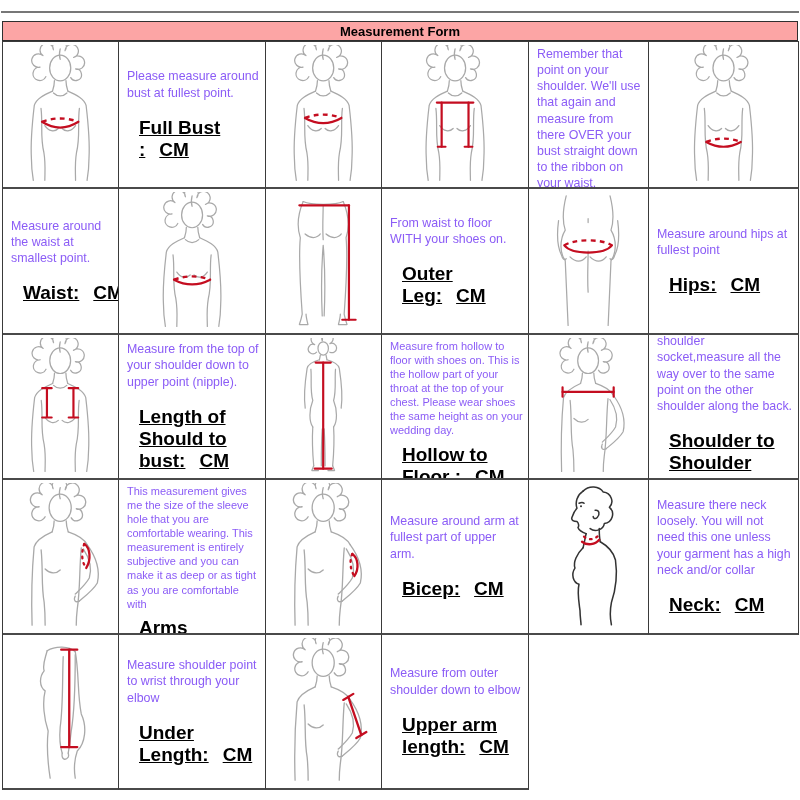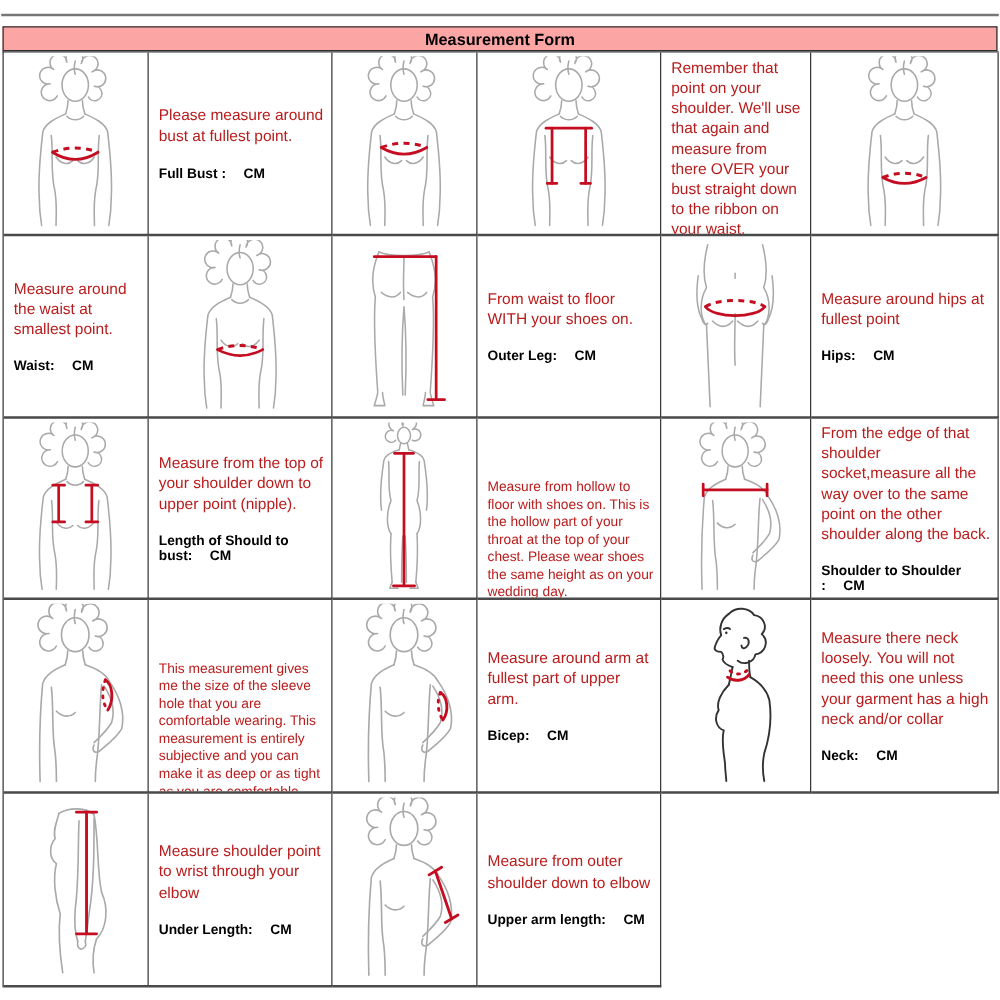--- a/index.html
+++ b/index.html
@@ -16,23 +16,23 @@
     display:grid;
     grid-template-columns:116px 147px 116px 147px 120px 1fr;
     grid-template-rows:147px 146px 145px 155px 1fr;
     border-left:1px solid #3a3a3a;border-top:1px solid #3a3a3a;background:#fff;}
   .cell{border-right:1px solid #3a3a3a;border-bottom:2px solid #4a4a4a;
     box-sizing:border-box;overflow:hidden;}
   .fig{display:flex;align-items:center;justify-content:center;}
   .fig svg{width:96%;height:96%;}
   .txt{display:flex;flex-direction:column;justify-content:center;padding:6px 5px 6px 8px;}
   .txt.fill{justify-content:flex-start;padding-top:4px;}
-  .desc{font-size:12.4px;line-height:1.3;margin:0;color:#b91c1c;}
-  .txt.small .desc{font-size:11px;line-height:1.28;margin-top:44px;}
-  .mlabel{font-size:11px;font-weight:bold;color:#000;margin:16px 0 0 0;}
+  .desc{font-size:12.4px;line-height:1.3;margin:0;color:#8b5cf6;}
+  .txt.small .desc{font-size:11px;line-height:1.28;}
+  .mlabel{font-size:19px;font-weight:bold;color:#000;margin:16px 0 0 12px;text-decoration:underline;}
   .txt.fill .mlabel{margin-top:6px;}
   .mlabel .unit{margin-left:14px;}
   
   .sk{stroke:#a9a9a9;stroke-width:1.3;fill:none;stroke-linecap:round;stroke-linejoin:round;}
   .skd{stroke:#333;stroke-width:1.5;fill:none;stroke-linecap:round;stroke-linejoin:round;}
   .red{stroke:#c40d20;stroke-width:2.3;fill:none;stroke-linecap:round;}
   .redd{stroke:#c40d20;stroke-width:2.5;fill:none;stroke-linecap:butt;stroke-dasharray:5 4.5;}
   .reddot{stroke:#c40d20;stroke-width:2.3;fill:none;stroke-linecap:round;stroke-dasharray:1.5 5;}
   .hidden-defs{position:absolute;width:0;height:0;overflow:hidden;}
 </style>

